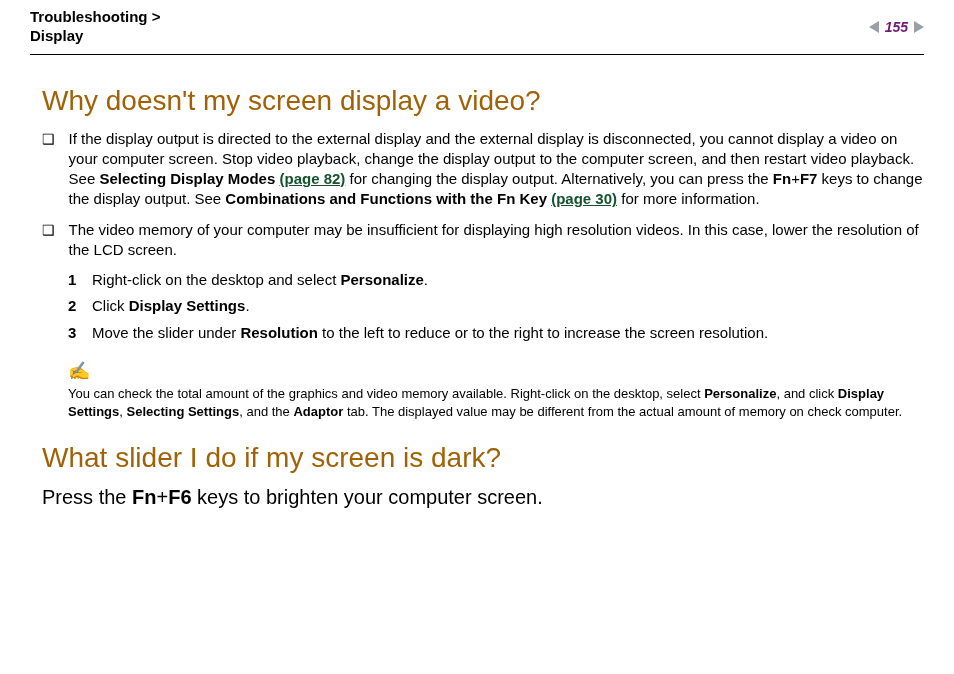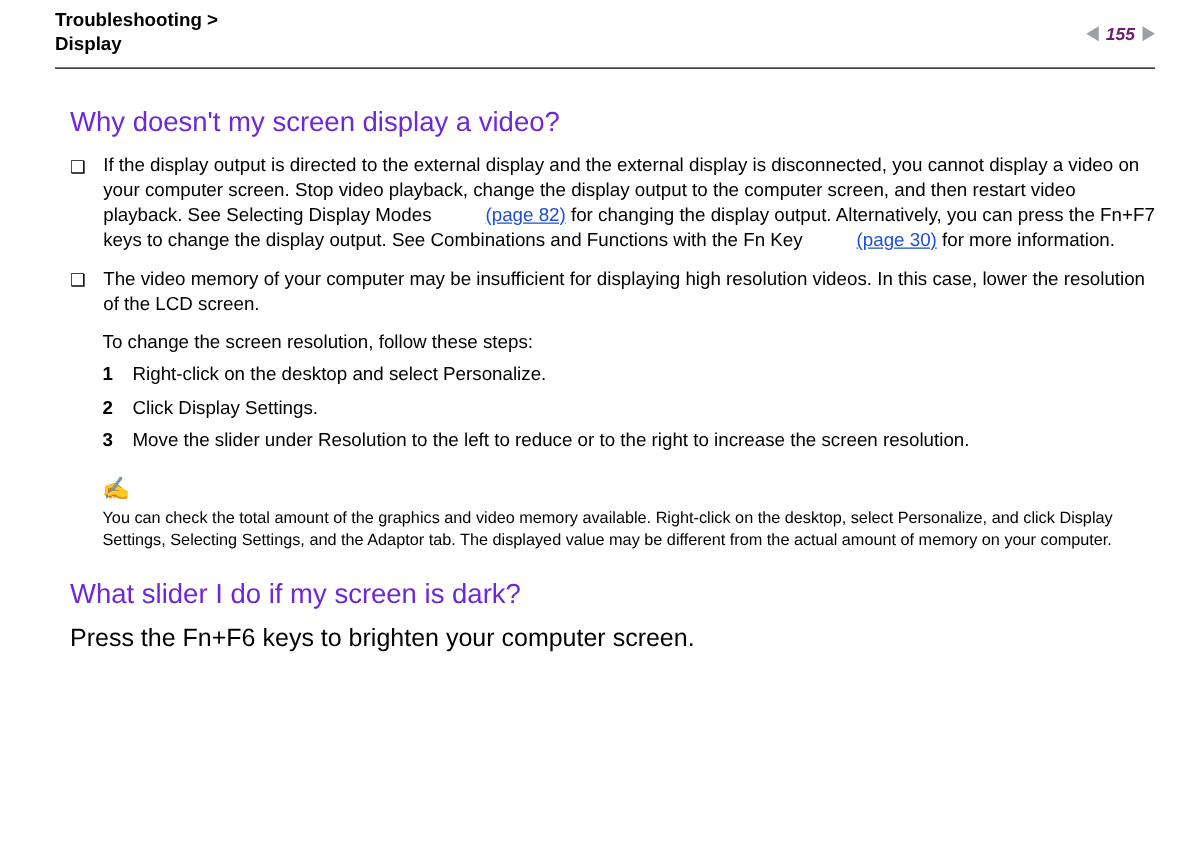--- a/index.html
+++ b/index.html
@@ -8,21 +8,21 @@
     width: 954px;
     height: 674px;
     background: #fff;
     font-family: Arial, Helvetica, sans-serif;
     color: #000;
   }
   .page {
     box-sizing: border-box;
     width: 954px;
     height: 674px;
-    padding: 8px 30px 20px 44px;
+    padding: 8px 30px 20px 30px;
     position: relative;
   }
   .header {
     display: flex;
     justify-content: space-between;
     align-items: center;
     padding: 0 0 8px 0;
     border-bottom: 1px solid #000;
   }
   .breadcrumb {
@@ -58,22 +58,22 @@
   }
   .arrow-right {
     border-top: 6px solid transparent;
     border-bottom: 6px solid transparent;
     border-left: 10px solid #9ba0a6;
   }
   .content {
     padding: 18px 0 0 12px;
   }
   .h2 {
-    color: #6d28d9;
-    font-size: 22px;
+    color: #a16207;
+    font-size: 28px;
     font-weight: 400;
     margin: 12px 0 12px 0;
   }
   .h2.second {
     margin-top: 22px;
   }
   .bulleted {
     display: flex;
     align-items: flex-start;
     gap: 14px;
@@ -116,25 +116,24 @@
   .body-p {
     font-size: 20px;
     margin: 8px 0 0 0;
   }
   .subtext {
     margin: 6px 0 0 26px;
     font-size: 15px;
     line-height: 1.35;
   }
   .link {
-    color: #1d4ed8;
-    font-weight: normal;
-    margin-left: 39px;
+    color: #14532d;
+    font-weight: bold;
   }
-  b { font-weight: normal; }
+  b { font-weight: bold; }
 </style>
 </head>
 <body>
 
 <div class="page">
 
   <div class="header">
     <div class="breadcrumb">
       <a href="#">Troubleshooting</a><span> &gt; </span><br>
       <a href="#">Display</a>
@@ -155,40 +154,39 @@
       <div>
         <span>If the display output is directed to the external display and the external display is disconnected, you cannot display a video on your computer screen. Stop video playback, change the display output to the computer screen, and then restart video playback. See </span><b>Selecting Display Modes </b><a href="#" class="link">(page 82)</a><span> for changing the display output. Alternatively, you can press the </span><b>Fn</b><span>+</span><b>F7</b><span> keys to change the display output. See </span><b>Combinations and Functions with the Fn Key </b><a href="#" class="link">(page 30)</a><span> for more information.</span>
       </div>
     </div>
 
     <div class="bulleted">
       <span class="marker">❑</span>
       <div>The video memory of your computer may be insufficient for displaying high resolution videos. In this case, lower the resolution of the LCD screen.</div>
     </div>
 
-    <div class="subtext">To change the screen resolution, follow these steps:</div>
 
     <div class="numlist">
       <div class="nrow">
         <span class="n">1</span>
         <div><span>Right-click on the desktop and select </span><b>Personalize</b><span>.</span></div>
       </div>
       <div class="nrow">
         <span class="n">2</span>
         <div><span>Click </span><b>Display Settings</b><span>.</span></div>
       </div>
       <div class="nrow">
         <span class="n">3</span>
         <div><span>Move the slider under </span><b>Resolution</b><span> to the left to reduce or to the right to increase the screen resolution.</span></div>
       </div>
     </div>
 
     <div class="note">
       <span class="note-icon">✍</span>
-      <span>You can check the total amount of the graphics and video memory available. Right-click on the desktop, select </span><b>Personalize</b><span>, and click </span><b>Display Settings</b><span>, </span><b>Selecting Settings</b><span>, and the </span><b>Adaptor</b><span> tab. The displayed value may be different from the actual amount of memory on your computer.</span>
+      <span>You can check the total amount of the graphics and video memory available. Right-click on the desktop, select </span><b>Personalize</b><span>, and click </span><b>Display Settings</b><span>, </span><b>Selecting Settings</b><span>, and the </span><b>Adaptor</b><span> tab. The displayed value may be different from the actual amount of memory on check computer.</span>
     </div>
 
     <div class="h2 second">What slider I do if my screen is dark?</div>
 
     <p class="body-p">
       <span>Press the </span><b>Fn</b><span>+</span><b>F6</b><span> keys to brighten your computer screen.</span>
     </p>
 
   </div>
 

